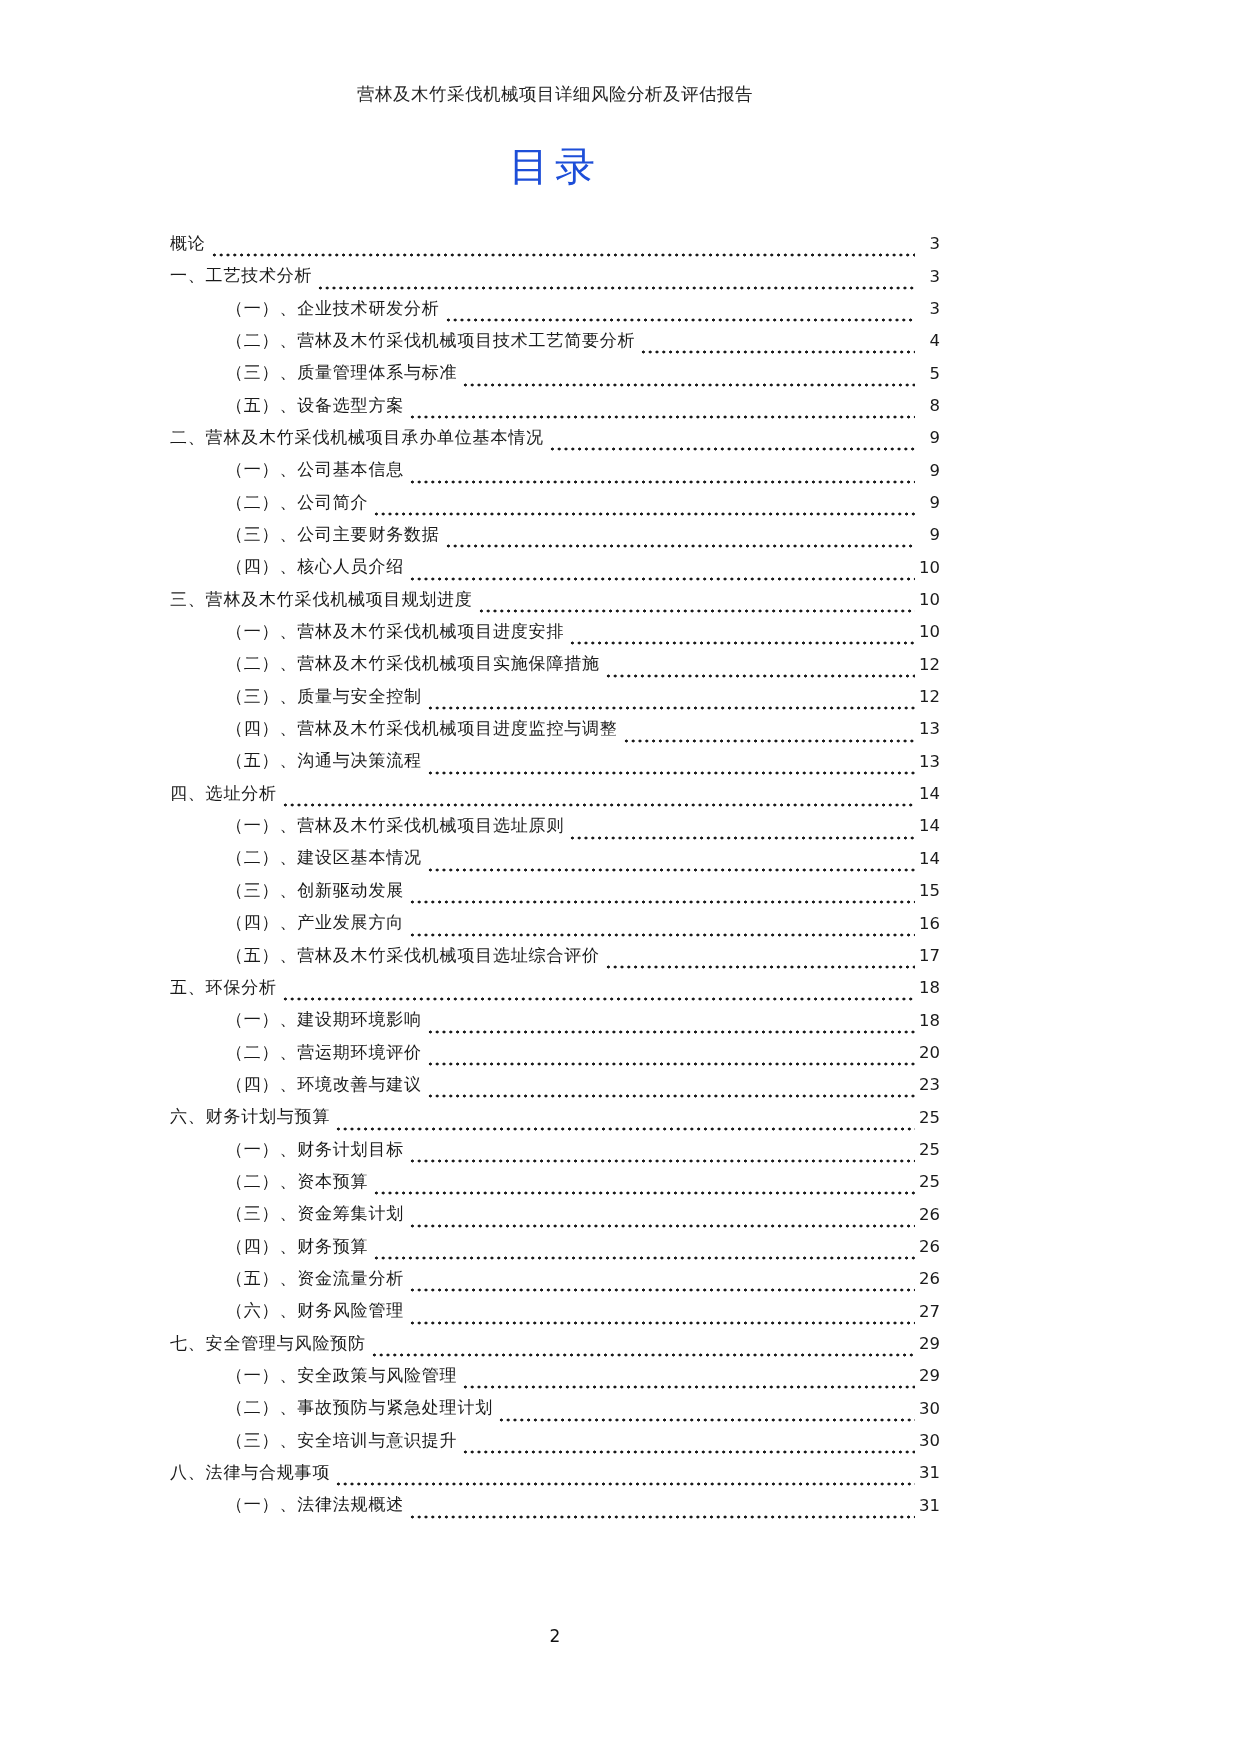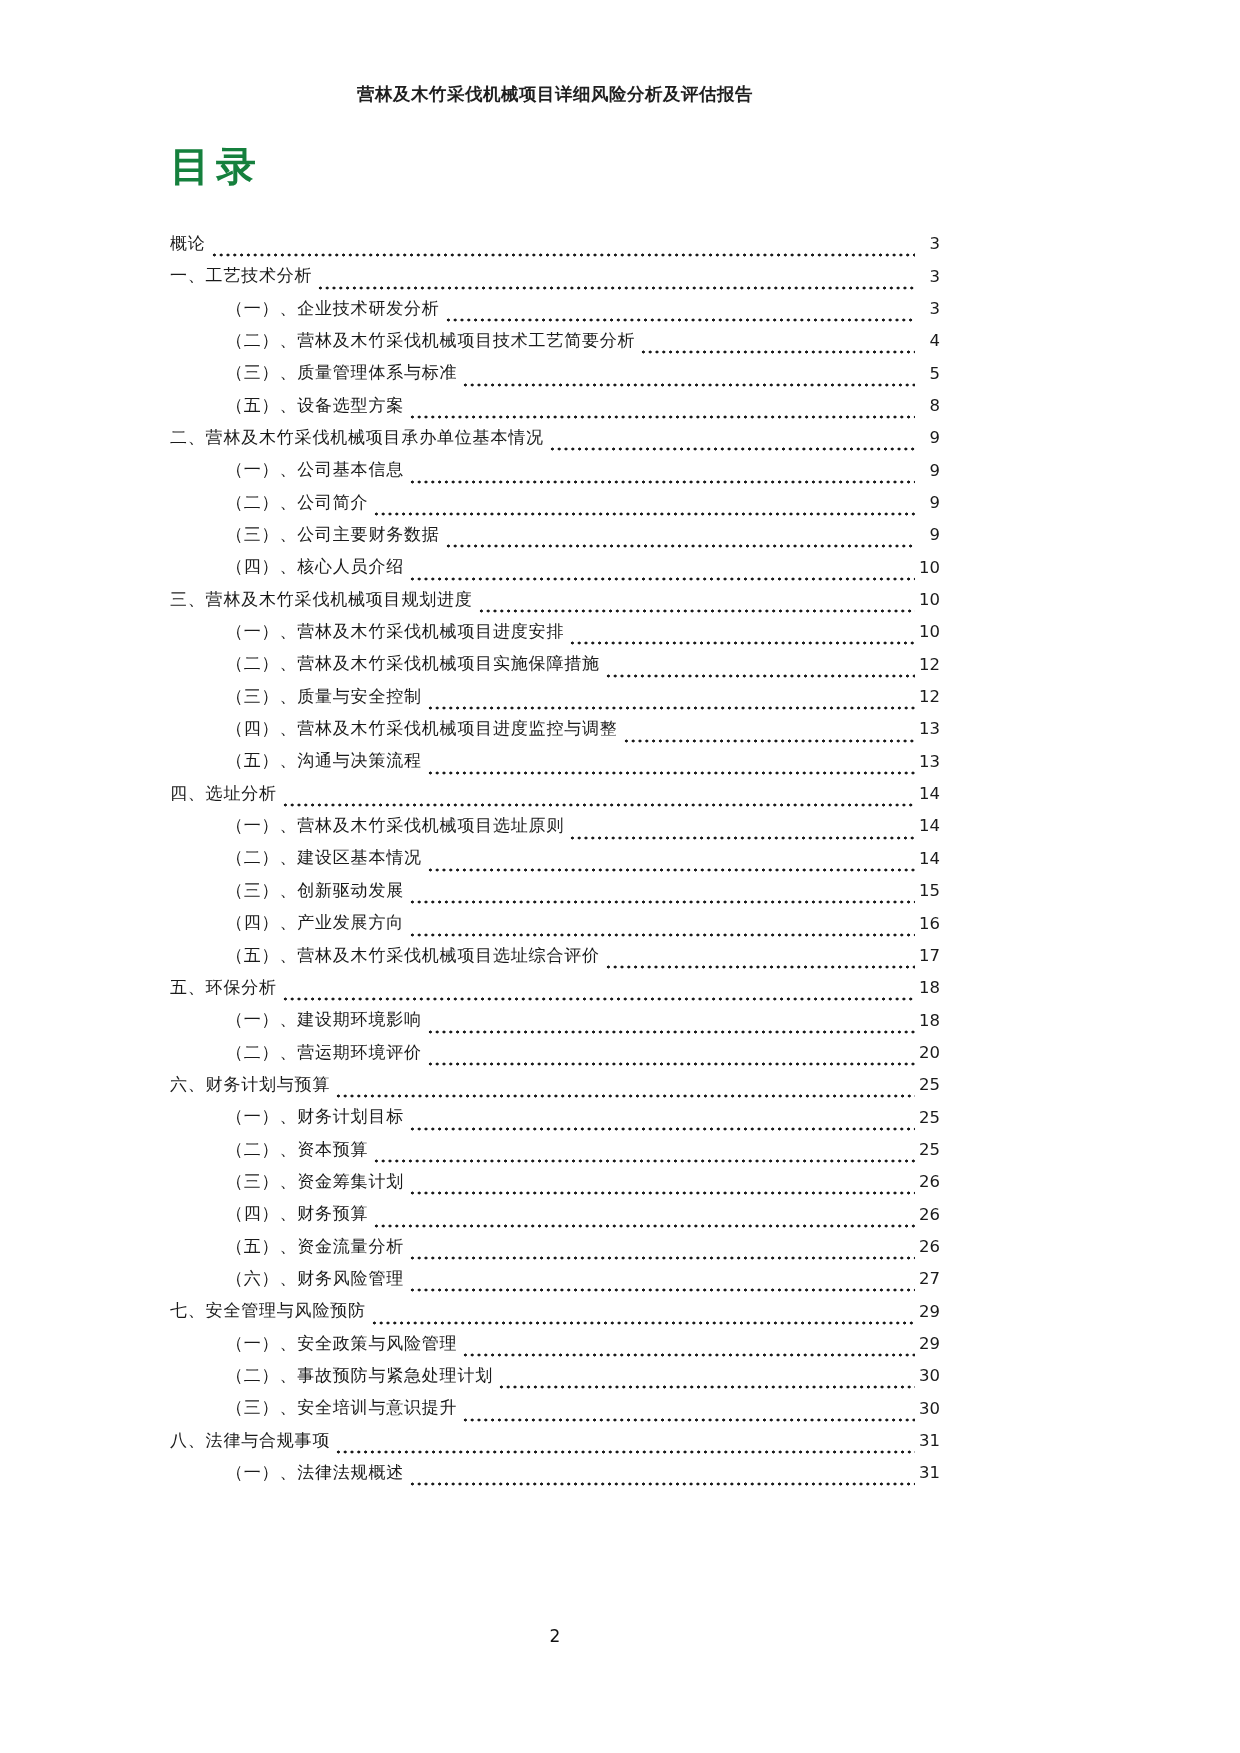--- a/index.html
+++ b/index.html
@@ -22,28 +22,28 @@
     top: 0;
     width: 770px;
   }
   .doc-header {
     margin-top: 84px;
     text-align: center;
     font-size: 17.5px;
     line-height: 1.2;
     color: #1f1f1f;
     letter-spacing: 0.5px;
-    font-weight: bold;
   }
   .toc-title {
     margin: 38px 0 0 0;
+    text-align: center;
     font-size: 40px;
-    font-weight: bold;
+    font-weight: normal;
     line-height: 1.2;
-    color: #15803d;
+    color: #1d4ed8;
     letter-spacing: 6px;
   }
   .toc-list {
     margin-top: 37px;
   }
   .toc-row {
     display: flex;
     align-items: center;
     height: 32.35px;
     font-size: 17px;
@@ -215,20 +215,25 @@
         <div class="toc-row lvl1">
           <span class="toc-label">（一）、建设期环境影响</span>
           <span class="leader"></span>
           <span class="toc-page">18</span>
         </div>
         <div class="toc-row lvl1">
           <span class="toc-label">（二）、营运期环境评价</span>
           <span class="leader"></span>
           <span class="toc-page">20</span>
         </div>
+        <div class="toc-row lvl1">
+          <span class="toc-label">（四）、环境改善与建议</span>
+          <span class="leader"></span>
+          <span class="toc-page">23</span>
+        </div>
         <div class="toc-row">
           <span class="toc-label">六、财务计划与预算</span>
           <span class="leader"></span>
           <span class="toc-page">25</span>
         </div>
         <div class="toc-row lvl1">
           <span class="toc-label">（一）、财务计划目标</span>
           <span class="leader"></span>
           <span class="toc-page">25</span>
         </div>

